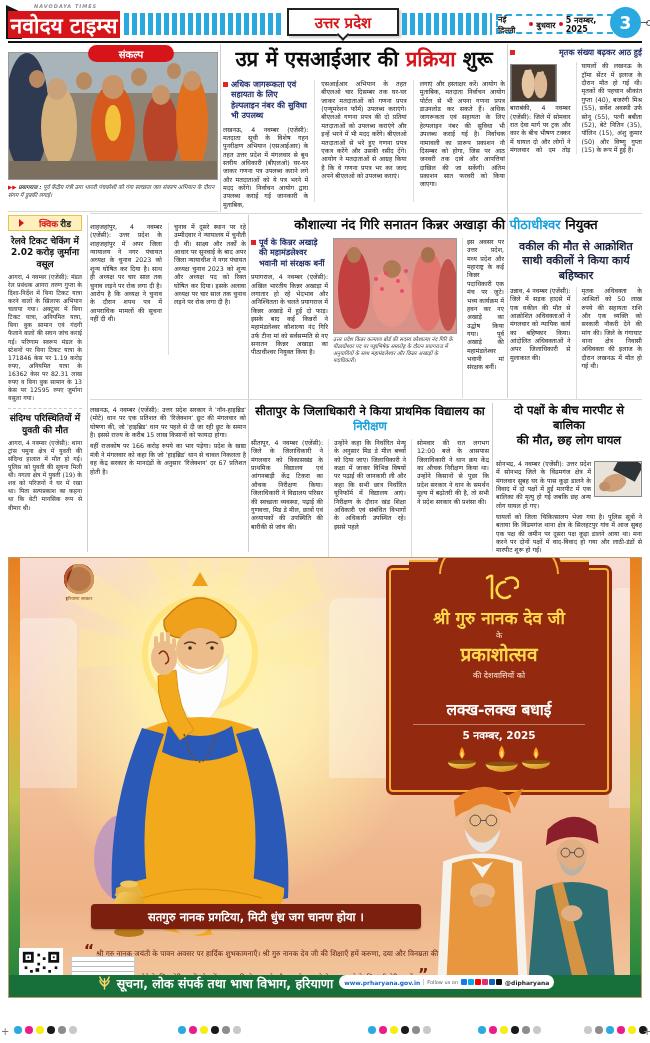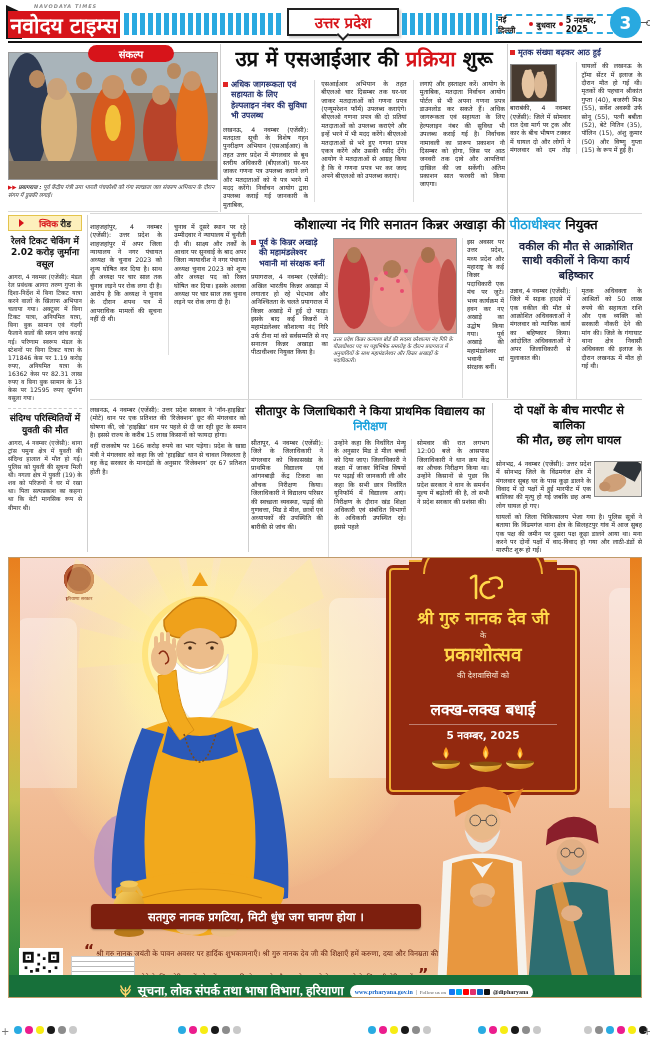--- a/index.html
+++ b/index.html
@@ -59,21 +59,21 @@
   .accent-blue { color:#18a0dc; }
 
   #art-sir { position:absolute; left:223px; top:44px; width:282px; height:168px; }
   #art-sir .hl { font-size:20.5px; font-weight:bold; text-align:center; color:#0d0d0d; }
   #art-sir .cols { display:flex; gap:6px; margin-top:8px; height:122px; }
   #art-sir .col { flex:1; }
   #art-sir .col + .col { border-left:1px solid #ddd; padding-left:6px; }
 
   #art-accident { position:absolute; left:510px; top:44px; width:132px; height:166px; }
   #art-accident .hl { font-size:14px; font-weight:bold; text-align:center; line-height:1.25; color:#0d0d0d; }
-  #art-accident .kicker { margin-top:4px; }
+  #art-accident .kicker { margin-top:4px;justify-content:space-between; }
   #art-accident .cols { display:flex; gap:5px; height:92px; }
   #art-accident .col { flex:1; }
   #art-accident .col + .col { border-left:1px solid #ddd; padding-left:5px; }
   .feetimg { float:left; width:47px; height:38px; margin:2px 3px 2px 0; border:1px solid #888; }
 
   #kaushalya-hl { position:absolute; left:250px; top:215px; width:392px; font-size:13px; font-weight:bold; text-align:center; color:#0d0d0d; }
 
   #art-lawyer { position:absolute; left:510px; top:240px; width:132px; height:158px; }
   #art-lawyer .hl { font-size:11px; font-weight:bold; text-align:center; line-height:1.3; color:#1d2440; margin-bottom:4px; }
   #art-lawyer .cols { display:flex; gap:5px; height:112px; }
@@ -115,21 +115,21 @@
   .rays { position:absolute; left:20px; top:-60px; width:400px; height:400px; border-radius:50%;
           background:radial-gradient(circle,#fff6bd 0%,rgba(255,243,176,.8) 30%,rgba(255,240,160,.35) 55%,rgba(255,240,160,0) 72%); }
   .bldg { position:absolute; background:rgba(255,255,255,.32); border-radius:10px 10px 0 0; }
   .edgestrip { position:absolute; top:0; width:11px; height:441px;
           background:linear-gradient(180deg,#e87f1e 0%,#f0a93c 30%,#bcC24a 55%,#4d9a40 78%,#1c7f3c 100%); }
   .emblem { position:absolute; left:48px; top:6px; width:44px; text-align:center; }
   .emblem-seal { width:30px; height:30px; margin:0 auto; border-radius:50%; background:#8a2a12;
           box-shadow:inset 0 0 0 3px #b65a33, inset 0 0 0 6px #8a2a12; }
   .emblem-label { font-size:4.5px; color:#7d2410; font-weight:bold; margin-top:1px; }
 
-  .panel { position:absolute; left:380px; top:10px; width:188px; height:224px; background:#93290f;
+  .panel { position:absolute; left:380px; top:10px; width:220px; height:224px; background:#93290f;
            border:2px solid #f2b135; box-shadow:0 0 0 3px #93290f; border-radius:4px; text-align:center; color:#fff; }
   .panel-dome { position:absolute; left:50%; top:-26px; transform:translateX(-50%); width:120px; height:30px;
            background:#93290f; border:2px solid #f2b135; border-bottom:none; border-radius:60px 60px 0 0; box-shadow:0 -3px 0 3px #93290f; }
   .panel-step { position:absolute; top:-10px; width:34px; height:12px; background:#93290f; border-top:2px solid #f2b135; }
   .panel-step.l { left:18px; } .panel-step.r { right:18px; }
   .ik-onkar { margin:2px auto 0; }
   .p-title { font-size:17px; font-weight:bold; color:#ffd84a; line-height:1.2; }
   .p-conn { font-size:8px; color:#f6e3c8; margin:1px 0; }
   .p-event { font-size:19px; font-weight:bold; color:#ffd84a; }
   .p-sub { font-size:8px; color:#fdeed8; margin-top:2px; }
@@ -144,21 +144,21 @@
             font-size:11.5px; font-weight:bold; text-align:center; padding:5px 4px; box-shadow:0 1px 2px rgba(0,0,0,.3); }
   .quote { position:absolute; left:72px; top:381px; width:360px; font-size:7.3px; line-height:1.5; text-align:center; color:#5d1a08; }
   .quote::before { content:"\201C"; font-size:16px; font-weight:bold; color:#7d1f0e; margin-right:2px; }
   .quote::after  { content:"\201D"; font-size:16px; font-weight:bold; color:#7d1f0e; margin-left:2px; }
   .attr { position:absolute; left:72px; top:420px; width:360px; text-align:center; font-size:12px; font-weight:bold; color:#7d1f0e; }
   .leaders { position:absolute; left:408px; top:216px; }
   .qr { position:absolute; left:10px; top:390px; background:#fff; padding:2px; }
   .qr-label { position:absolute; left:62px; top:398px; width:64px; height:28px; background:#fff; border:1px solid #ccc;
               background-image:repeating-linear-gradient(180deg,#fff 0 4px,#b9b9b9 4px 5px); }
   .greenbar { position:absolute; left:0; top:417px; width:634px; height:24px; background:#17703a;
-              display:flex; align-items:flex-end; justify-content:center; gap:6px;font-family:Liberation Serif, serif; }
+              display:flex; align-items:flex-start; justify-content:center; gap:6px; }
   .gb-text { color:#fff; font-size:12.5px; font-weight:bold; }
   .gb-pill { background:#fff; border-radius:8px; height:14px; display:flex; align-items:center; gap:3px; padding:0 5px; }
   .gb-site { font-size:6px; font-weight:bold; color:#1463c6; }
   .gb-follow { font-size:5px; color:#555; border-left:1px solid #ccc; padding-left:3px; }
   .soc { display:flex; gap:1px; }
   .soc span { width:6px; height:6px; border-radius:1px; display:block; }
   .gb-handle { font-size:6px; font-weight:bold; color:#222; }
 
   
   .regrow { position:absolute; left:0; top:1026px; width:650px; height:12px; }

